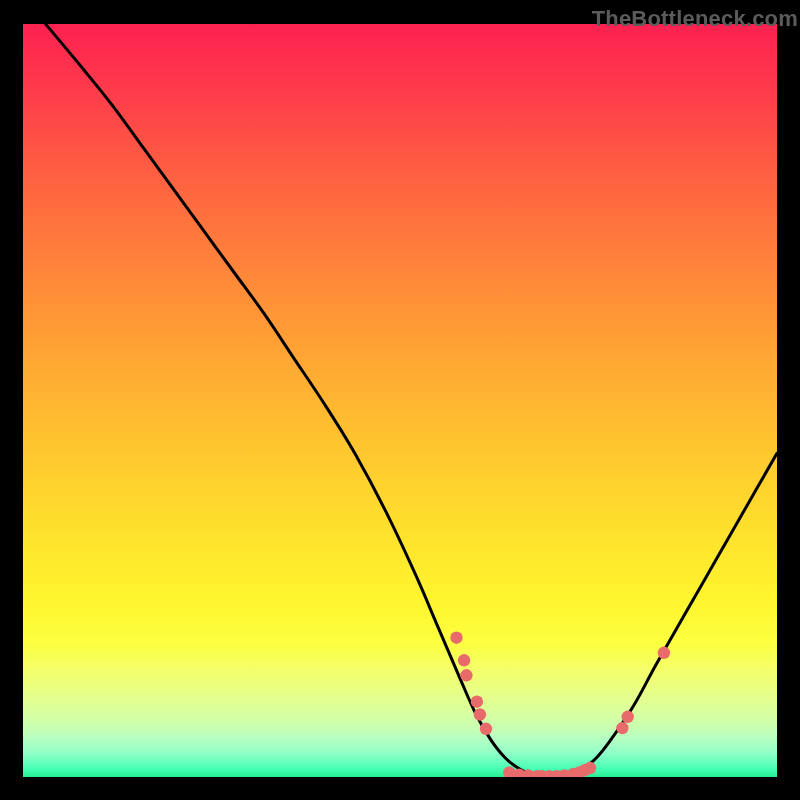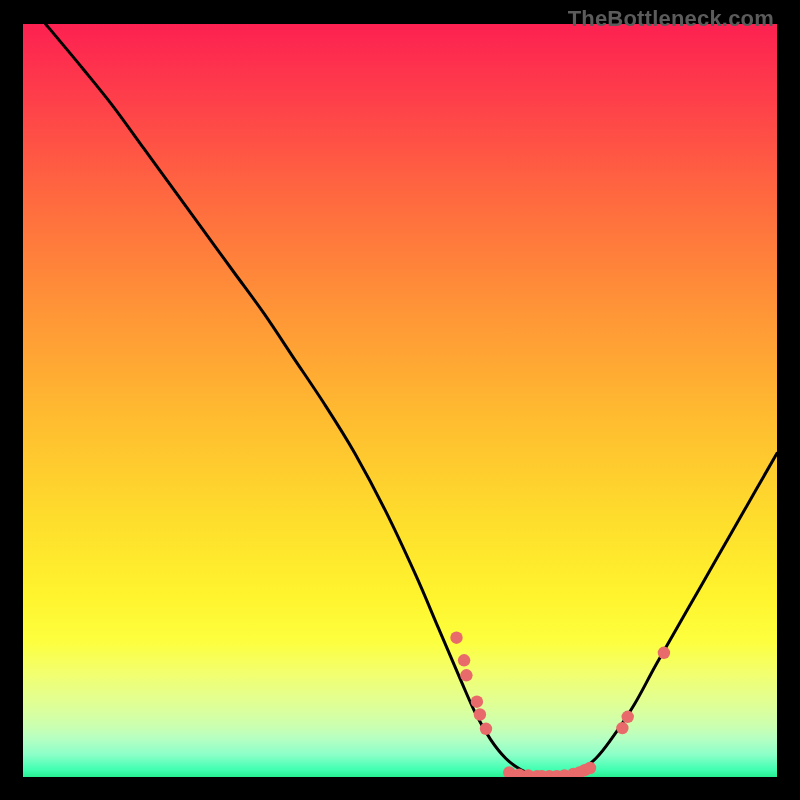--- a/index.html
+++ b/index.html
@@ -12,21 +12,21 @@
     font-family: Arial, Helvetica, sans-serif;
   }
   .frame {
     position: absolute;
     inset: 0;
     background: #000;
   }
   .watermark {
     position: absolute;
     top: 6px;
-    right: 26px;
+    right: 2px;
     z-index: 10;
     color: #5b5b5b;
     font-size: 22px;
     font-weight: 600;
     letter-spacing: 0.2px;
     user-select: none;
   }
   .plot {
     position: absolute;
     left: 23px;

